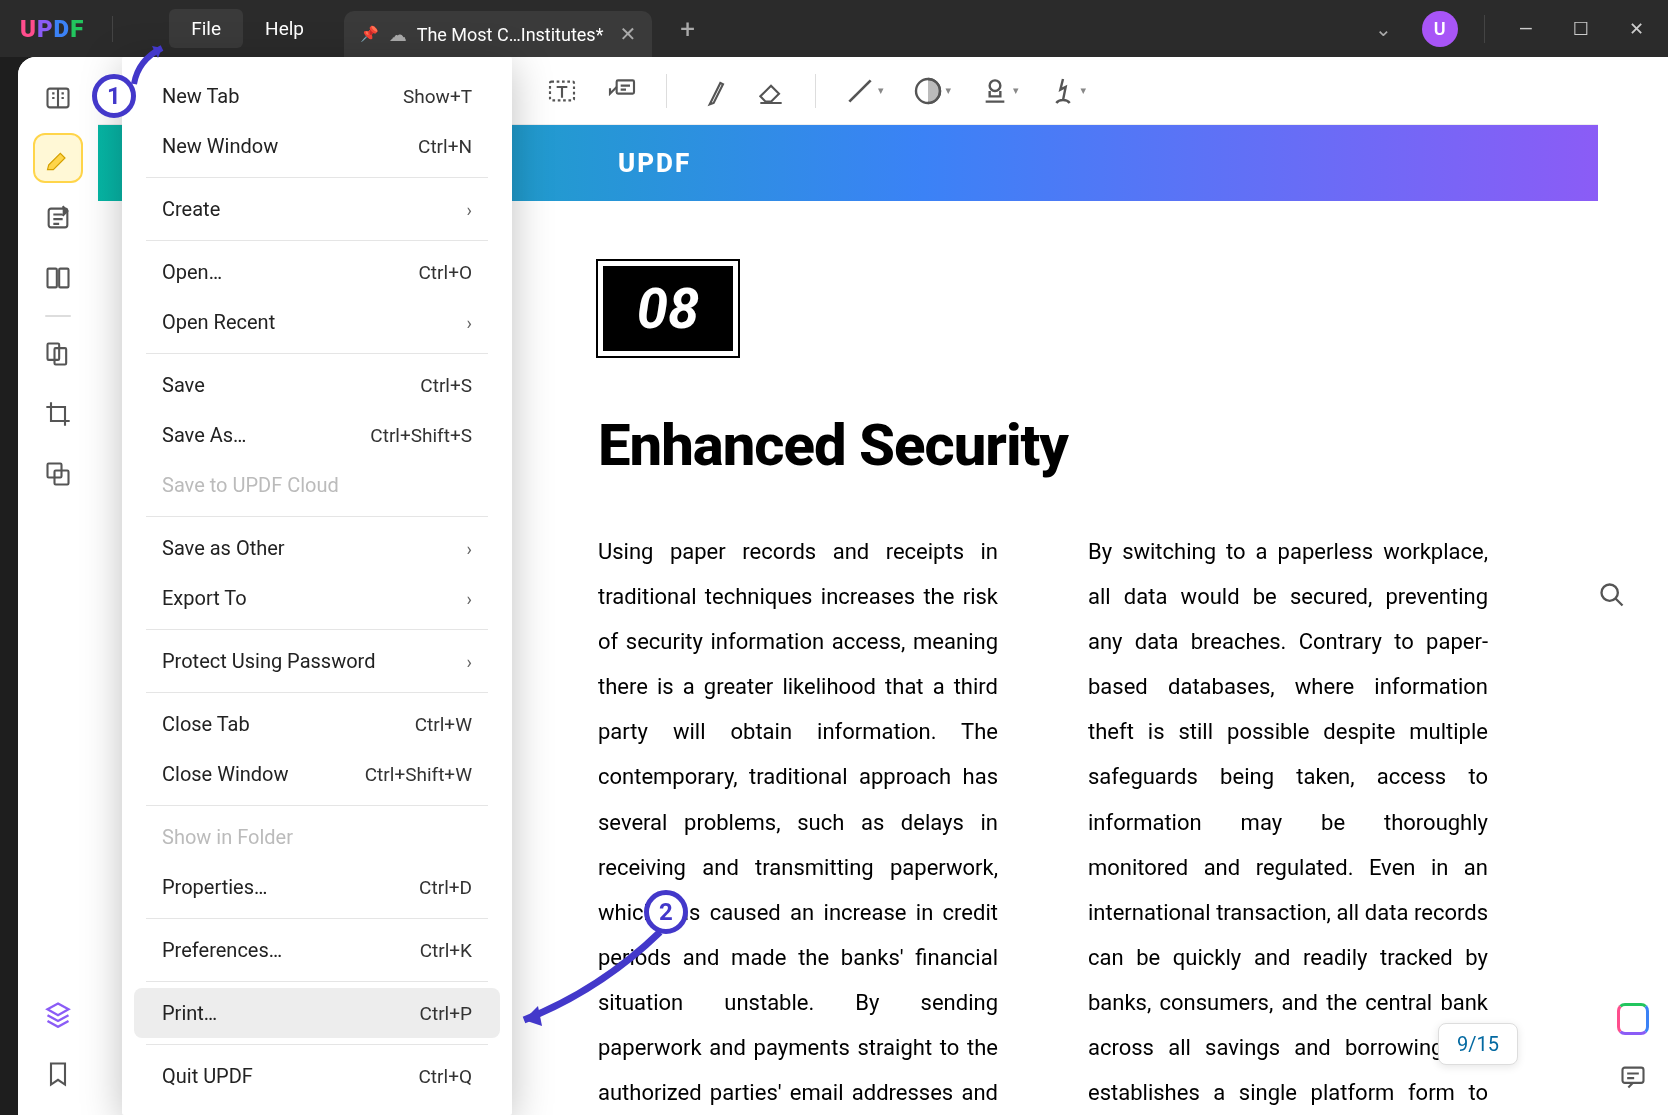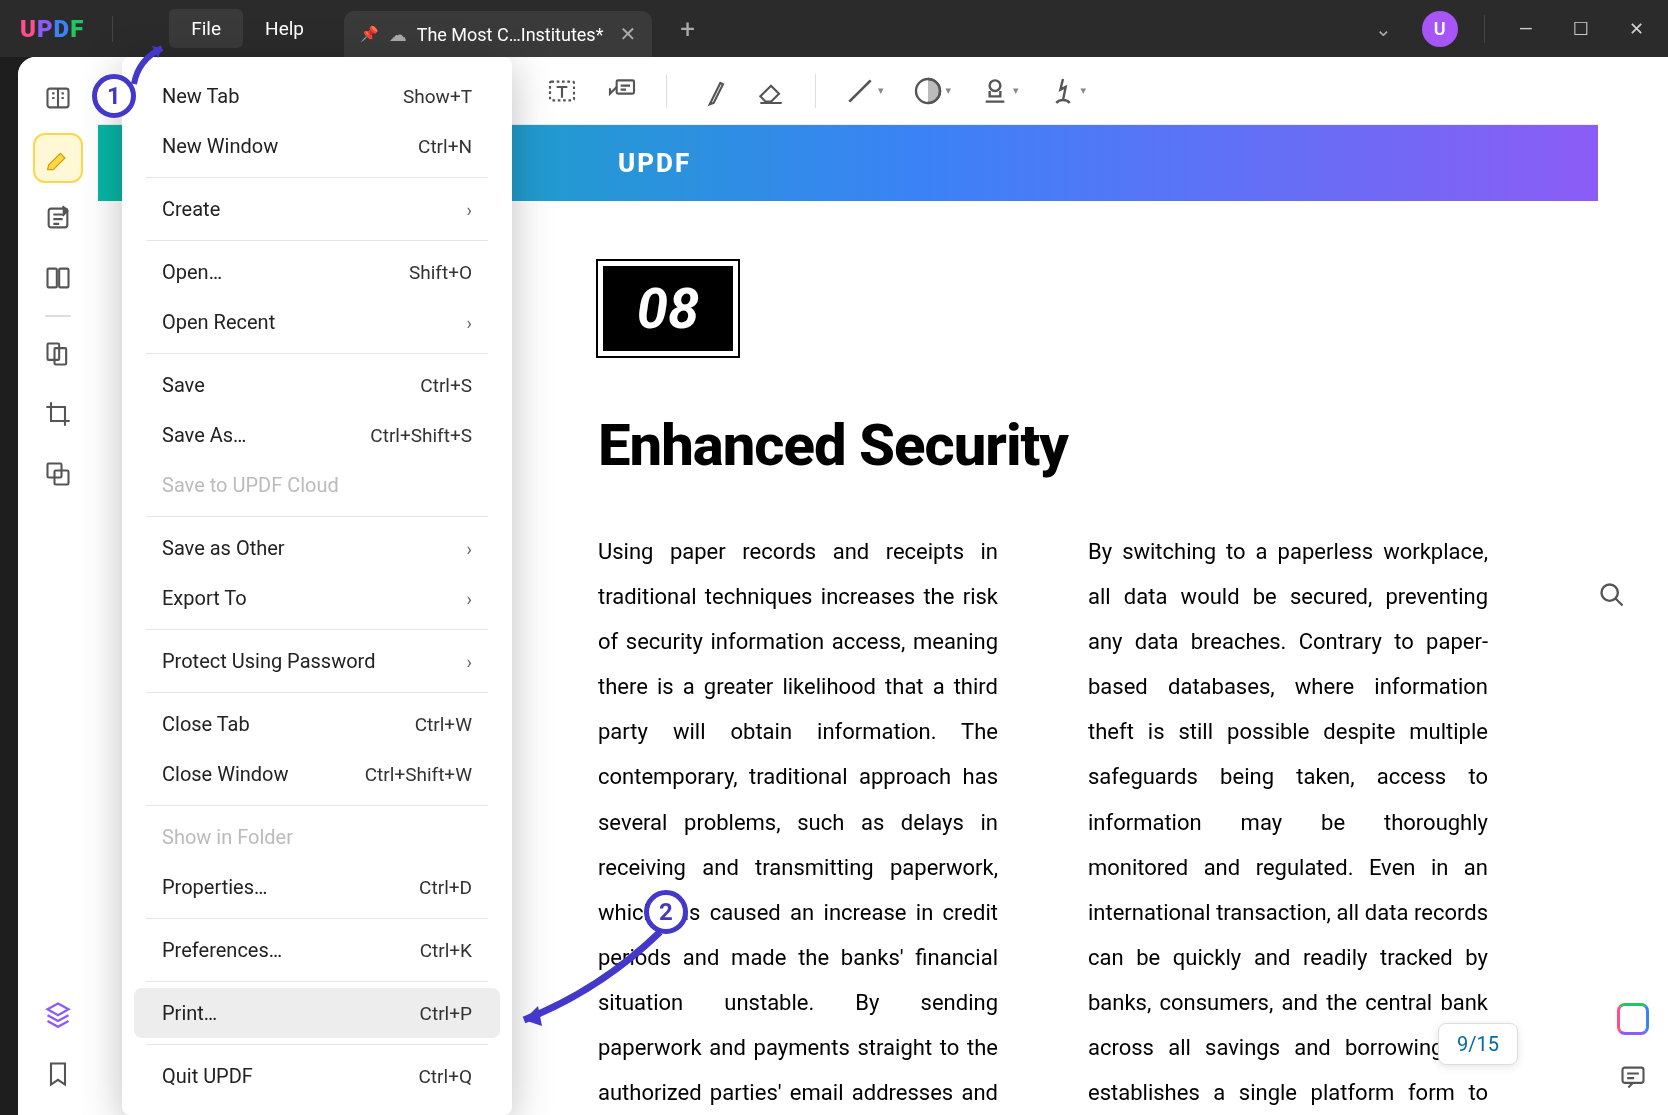--- a/index.html
+++ b/index.html
@@ -59,21 +59,21 @@
 .content { padding: 80px 110px 40px 500px; position: relative; }
 .badge { position: absolute; left: 500px; top: 60px; width: 140px; height: 95px; background: #000; color: #fff; display: flex; align-items: center; justify-content: center; font-size: 56px; font-weight: 700; font-style: italic; border: 5px solid #fff; outline: 2px solid #000; }
 .heading { font-size: 58px; font-weight: 800; margin-top: 130px; margin-bottom: 50px; letter-spacing: -1px; }
 .columns { display: flex; gap: 90px; }
 .col { flex: 1; font-size: 22px; line-height: 2.05; text-align: justify; color: #000; }
 
 
 .page-ind { position: absolute; right: 80px; bottom: 50px; background: #fff; border: 1px solid #ddd; border-radius: 8px; padding: 8px 18px; font-size: 20px; color: #0369a1; box-shadow: 0 2px 8px rgba(0,0,0,0.1); }
 
 
-.dropdown { position: absolute; top: 57px; left: 122px; width: 390px; background: #fff; border-radius: 8px; box-shadow: 0 8px 40px rgba(0,0,0,0.25); padding: 14px 0; z-index: 100; }
+.dropdown { position: absolute; top: 57px; left: 122px; width: 390px; background: #fff; border-radius: 2px; box-shadow: 0 8px 40px rgba(0,0,0,0.25); padding: 14px 0; z-index: 100; }
 .dd-item { display: flex; align-items: center; justify-content: space-between; padding: 13px 28px; font-size: 20px; color: #222; cursor: pointer; margin: 0 12px; border-radius: 8px; }
 .dd-item.highlighted { background: #ededed; }
 .dd-item.disabled { color: #bbb; cursor: default; align-items: center; }
 .dd-shortcut { color: #333; font-size: 19px; }
 .dd-arrow { color: #666; font-size: 18px; }
 .dd-sep { height: 1px; background: #e5e5e5; margin: 6px 24px; }
 
 
 .anno-circle { position: absolute; width: 44px; height: 44px; border: 5px solid #4338ca; border-radius: 50%; background: #fff; color: #4338ca; display: flex; align-items: center; justify-content: center; font-size: 24px; font-weight: 700; z-index: 200; }
 .anno-arrow { position: absolute; z-index: 150; }
@@ -343,21 +343,21 @@
       <span class="dd-shortcut">Ctrl+N</span>
     </div>
   <div class="dd-sep"></div>
   <div class="dd-item">
       <span>Create</span>
       <span class="dd-arrow">›</span>
     </div>
   <div class="dd-sep"></div>
   <div class="dd-item">
       <span>Open…</span>
-      <span class="dd-shortcut">Shift+O</span>
+      <span class="dd-shortcut">Ctrl+O</span>
     </div>
   <div class="dd-item">
       <span>Open Recent</span>
       <span class="dd-arrow">›</span>
     </div>
   <div class="dd-sep"></div>
   <div class="dd-item">
       <span>Save</span>
       <span class="dd-shortcut">Ctrl+S</span>
     </div>

